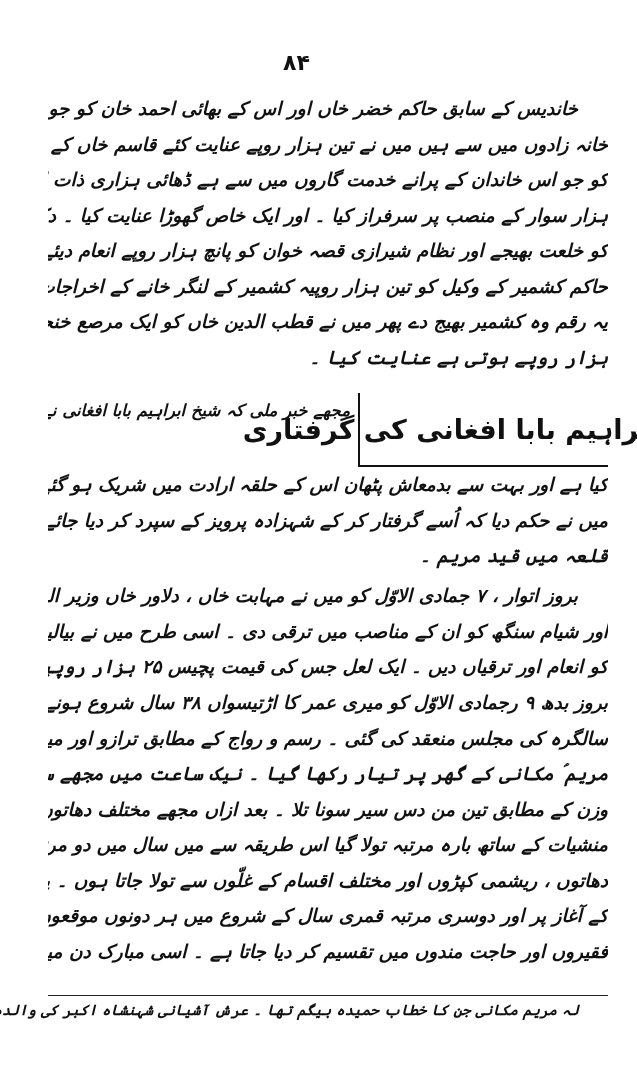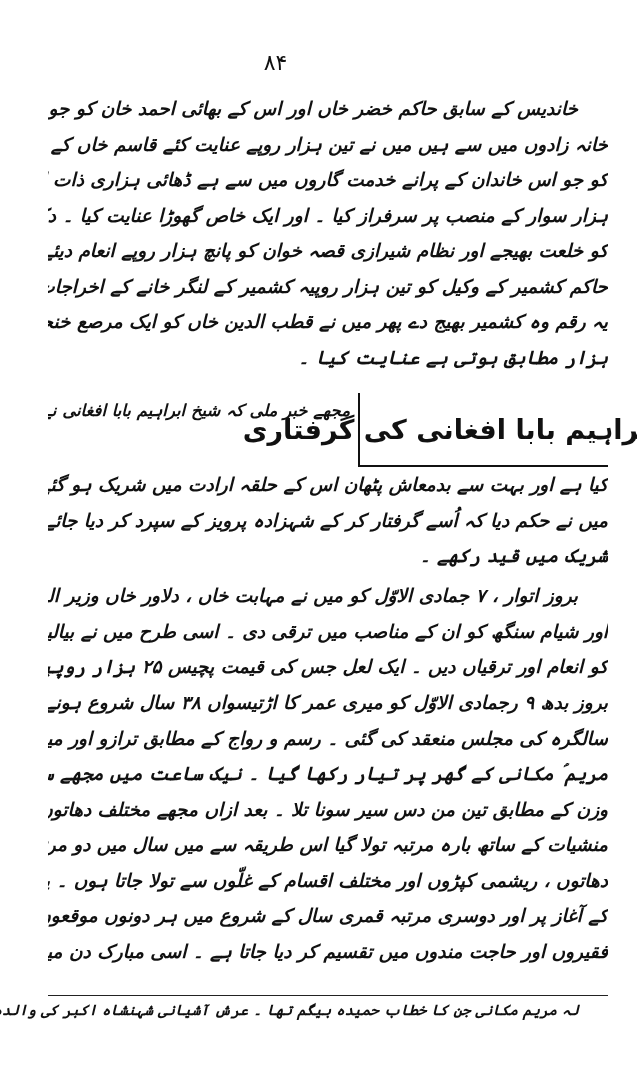--- a/index.html
+++ b/index.html
@@ -2,21 +2,21 @@
 <html><head>
   <meta charset="utf-8">
   <style>
     html, body { margin: 0; padding: 0; background: #ffffff; }
     body {
       width: 637px; height: 1080px; overflow: hidden; position: relative;
       font-family: "DejaVu Sans", sans-serif; color: #111;
     }
     .page-number {
       position: absolute; top: 50px; left: 0; width: 551px; text-align: center;
-      font-size: 22px; font-weight: normal; direction: rtl;
+      font-size: 22px; font-weight: bold; direction: rtl; padding-left: 21px;
     }
     .text-block {
       position: absolute; left: 48px; width: 560px; direction: rtl;
     }
     .line {
       height: 35.5px; line-height: 35.5px; font-size: 18.5px; font-weight: bold;
       white-space: nowrap; text-align: justify; text-align-last: justify;
       font-style: italic; overflow: hidden;
     }
     .line.indent { padding-right: 30px; }
@@ -49,34 +49,34 @@
 <div class="page-number">۸۴</div>
 
 <div class="text-block" style="top:91px;">
   <div class="line indent">خاندیس کے سابق حاکم خضر خاں اور اس کے بھائی احمد خان کو جو اس سلطنت کے</div>
   <div class="line">خانہ زادوں میں سے ہیں میں نے تین ہزار روپے عنایت کئے قاسم خاں کے بیٹے ہاشم خاں</div>
   <div class="line">کو جو اس خاندان کے پرانے خدمت گاروں میں سے ہے ڈھائی ہزاری ذات اور ڈیڑھ</div>
   <div class="line">ہزار سوار کے منصب پر سرفراز کیا ۔ اور ایک خاص گھوڑا عنایت کیا ۔ دکن کے آٹھ امرار</div>
   <div class="line">کو خلعت بھیجے اور نظام شیرازی قصہ خوان کو پانچ ہزار روپے انعام دیئے ۔ مرزا علی بیگ</div>
   <div class="line">حاکم کشمیر کے وکیل کو تین ہزار روپیہ کشمیر کے لنگر خانے کے اخراجات کے لیے دے تاکہ</div>
   <div class="line">یہ رقم وہ کشمیر بھیج دے پھر میں نے قطب الدین خاں کو ایک مرصع خنجر جس کی قیمت چھ</div>
-  <div class="line short">ہزار مطابق ہوتی ہے عنایت کیا ۔</div>
+  <div class="line short">ہزار روپے ہوتی ہے عنایت کیا ۔</div>
 </div>
 
 <div class="heading-section">
   <div class="heading-box">شیخ ابراہیم بابا افغانی کی گرفتاری</div>
   <div class="heading-side">
     <div class="line">مجھے خبر ملی کہ شیخ ابراہیم بابا افغانی نے پیری</div>
   </div>
 </div>
 
 <div class="text-block" style="top:467px;">
   <div class="line">کیا ہے اور بہت سے بدمعاش پٹھان اس کے حلقہ ارادت میں شریک ہو گئے ہیں ۔ اس لیے</div>
   <div class="line">میں نے حکم دیا کہ اُسے گرفتار کر کے شہزادہ پرویز کے سپرد کر دیا جائے تاکہ وہ اُسے چنار کے</div>
-  <div class="line short">شریک میں قید رکھے ۔</div>
+  <div class="line short">قلعہ میں قید مریم ۔</div>
 </div>
 
 <div class="text-block" style="top:578px;">
   <div class="line indent">بروز اتوار ، ۷ جمادی الاوّل کو میں نے مہابت خاں ، دلاور خاں وزیر الملک قیام خاں</div>
   <div class="line">اور شیام سنگھ کو ان کے مناصب میں ترقی دی ۔ اسی طرح میں نے بیالیس اور منصبداروں</div>
   <div class="line">کو انعام اور ترقیاں دیں ۔ ایک لعل جس کی قیمت پچیس ۲۵ ہزار روپیہ ہے پرویز کو عطا کیا ۔</div>
 </div>
 
 <div class="text-block" style="top:685px;">
   <div class="line">بروز بدھ ۹ رجمادی الاوّل کو میری عمر کا اڑتیسواں ۳۸ سال شروع ہونے کے موقع پر میری</div>

